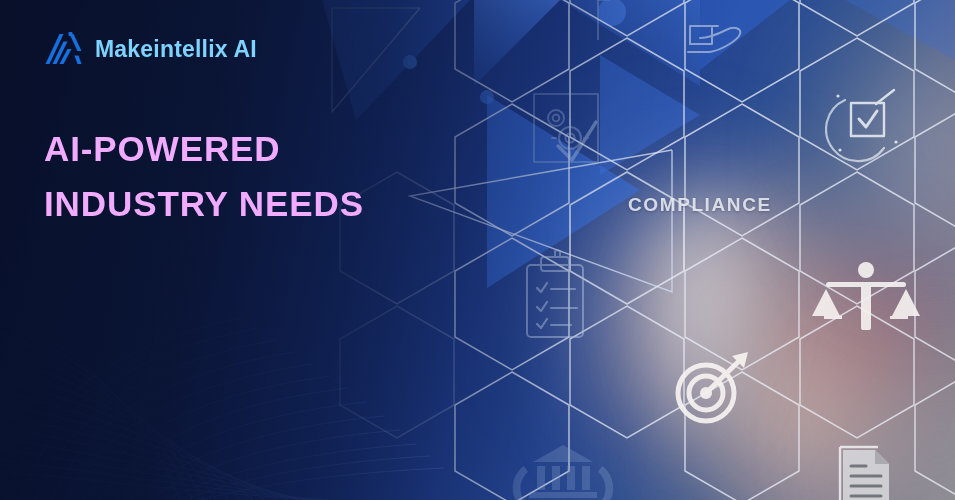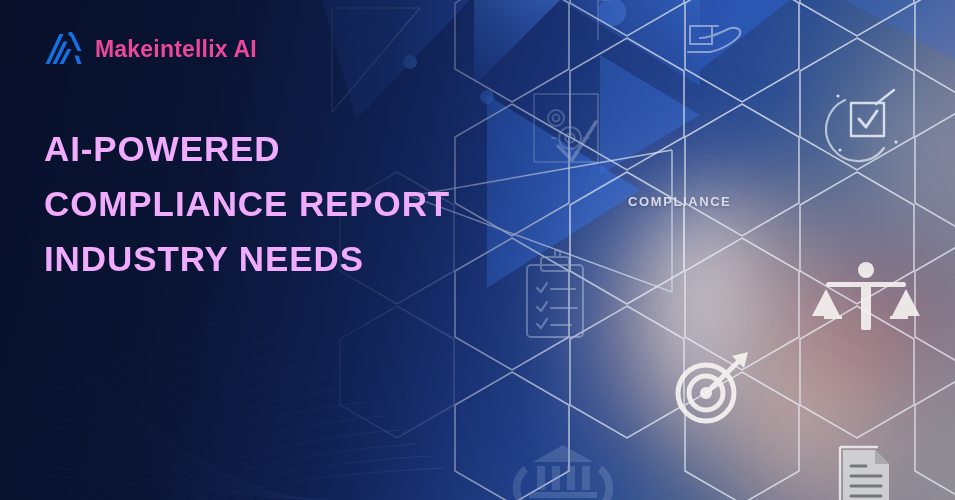--- a/index.html
+++ b/index.html
@@ -35,31 +35,31 @@
     filter:blur(30px);}
   
   .veil{position:absolute;inset:0;
     background:linear-gradient(100deg,
       rgba(8,16,42,.97) 0%, rgba(10,20,52,.94) 22%, rgba(14,29,74,.80) 38%,
       rgba(20,40,100,.42) 50%, rgba(30,55,120,.10) 60%, rgba(0,0,0,0) 70%);}
   
   .layer{position:absolute;inset:0;}
   
   .logo-row{position:absolute;left:44px;top:32px;display:flex;align-items:center;gap:13px;}
-  .logo-word{color:#ec4899;font-size:23px;font-weight:700;letter-spacing:.2px;white-space:nowrap;}
+  .logo-word{color:#7dd3fc;font-size:23px;font-weight:700;letter-spacing:.2px;white-space:nowrap;}
   
   .headline{
     position:absolute;left:44px;top:98px;width:470px;
     color:#f0abfc;font-size:35px;font-weight:700;line-height:55px;
     letter-spacing:.9px;text-transform:uppercase;
   }
   .headline .ln{display:block;white-space:nowrap;}
   .hex-label{
     position:absolute;left:628px;top:194px;
-    color:rgba(232,236,244,.88);font-size:13px;font-weight:700;letter-spacing:1.6px;
+    color:rgba(232,236,244,.88);font-size:19px;font-weight:700;letter-spacing:1.6px;
     text-shadow:0 1px 3px rgba(40,40,60,.35);
   }
 </style>
 </head>
 <body>
 
 <div id="banner">
 
   <div class="bg-base"></div>
 
@@ -277,17 +277,16 @@
         <polygon points="25.5,2 29.5,2 37.5,19 33.5,19"></polygon>
         <polygon points="30.5,23.5 34.5,23.5 37.5,32 33.5,32"></polygon>
         <rect x="24.5" y="0" width="4" height="4" rx="1"></rect>
       </g>
     </svg>
     <span class="logo-word">Makeintellix AI</span>
   </div>
 
   <h1 class="headline">
     <span class="ln">AI-POWERED</span>
-    <span class="ln">COMPLIANCE REPORT</span>
     <span class="ln">INDUSTRY NEEDS</span>
   </h1>
 
 </div>
 
 </body></html>

